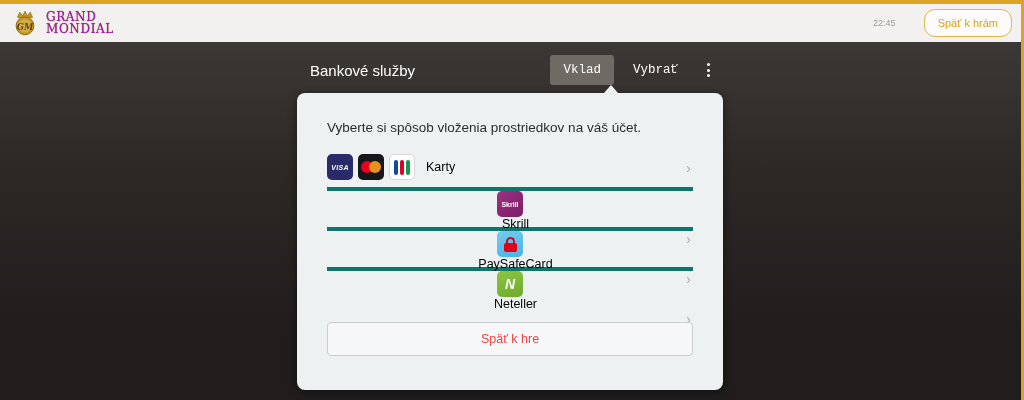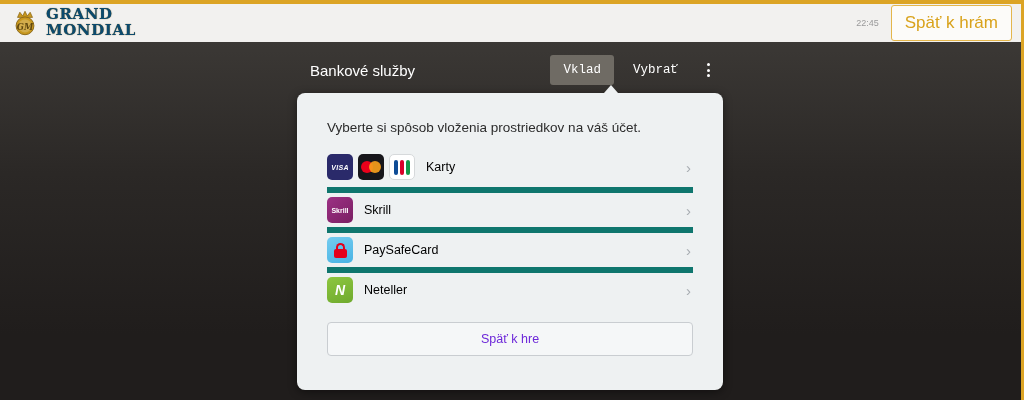--- a/index.html
+++ b/index.html
@@ -6,27 +6,27 @@
   html,body { width:1024px; height:400px; background:#111; }
   body { font-family:"Liberation Sans","DejaVu Sans",sans-serif; }
   .app { position:relative; width:1024px; height:400px; overflow:hidden;
          border-top:4px solid #dca425; background:#201d1c; }
   .gold-right { position:absolute; top:0; right:0; width:3px; height:100%; background:#dca425; z-index:40; }
 
   
   .header { height:38px; background:#f2f1ef; display:flex; align-items:center;
             justify-content:space-between; padding:0 12px 0 10px; position:relative; z-index:5; }
   .brand { display:flex; align-items:center; gap:6px; }
-  .brand-text { font-family:"DejaVu Serif","Liberation Serif",serif; font-weight:bold;
-                color:#0c4a6e; font-size:15px; line-height:1.04; letter-spacing:0.6px;
+  .brand-text { font-family:"DejaVu Serif","Liberation Serif",serif; font-weight:normal;
+                color:#a21caf; font-size:12px; line-height:1.04; letter-spacing:0.6px;
                 text-shadow:0 0 1px #6d5310; }
-  .header-right { display:flex; align-items:center; gap:12px; }
+  .header-right { display:flex; align-items:center; gap:28px; }
   .time { font-size:9px; color:#9a9a9a; }
   .back-games-btn { background:#fcfbf9; border:1px solid #e4b64b; color:#d9a21b;
-                    font-size:17px; padding:7px 13px; border-radius:3px; cursor:pointer;
+                    font-size:11px; padding:7px 13px; border-radius:11px; cursor:pointer;
                     font-family:inherit; }
 
   
   .stage { position:relative; height:292px;
            background:linear-gradient(180deg,#3b3835 0%,#2b2826 45%,#201d1c 100%); }
 
   .page-bar { position:absolute; left:297px; top:12px; width:426px; height:32px;
               display:flex; align-items:center; }
   .page-title { color:#fff; font-size:15px; padding-left:13px; flex:1; font-weight:400; }
   .tab { font-size:12.5px; color:#fff; cursor:pointer; background:transparent; border:none;
@@ -40,21 +40,21 @@
   
   .modal { position:absolute; left:297px; top:51px; width:426px; height:297px;
            background:#eef1f2; border-radius:8px; box-shadow:0 2px 10px rgba(0,0,0,.45);
            padding:27px 30px 26px 30px; }
   .modal-caret { position:absolute; top:-8px; left:307px; width:0; height:0;
                  border-left:7px solid transparent; border-right:7px solid transparent;
                  border-bottom:8px solid #eef1f2; }
   .modal-intro { font-size:13.5px; color:#2c2c2c; margin-bottom:12px; }
 
   .method-row { display:flex; align-items:center; height:40px; cursor:pointer; }
-  .method-row + .method-row { border-top:6px solid #0f766e; }
+  .method-row + .method-row { border-top:4px solid #0f766e;flex-direction:column; }
   .method-label { margin-left:11px; font-size:12.5px; color:#000000; }
   .chevron { margin-left:auto; color:#a7acb1; font-size:15px; line-height:1; padding-right:2px; }
 
   .badges { display:flex; gap:5px; align-items:center; }
   .badge { width:26px; height:26px; border-radius:5px; display:flex; align-items:center;
            justify-content:center; flex:0 0 auto; }
   .badge-visa { background:#2a2a6a; color:#fff; font-size:7px; font-weight:bold;
                 font-style:italic; letter-spacing:0.3px; }
   .badge-mc { background:#17161b; position:relative; }
   .badge-mc i { position:absolute; width:12px; height:12px; border-radius:50%; top:7px; }
@@ -68,21 +68,21 @@
   .badge-skrill { background:linear-gradient(140deg,#9c3184,#7a1f63); color:#fff;
                   font-size:7px; font-weight:bold; }
   .badge-psc { background:linear-gradient(160deg,#74ccf0,#49b3e4); flex-direction:column; }
   .lock-shackle { width:9px; height:7px; border:2.5px solid #e3001b; border-bottom:none;
                   border-radius:5px 5px 0 0; }
   .lock-body { width:13px; height:9px; background:#e3001b; border-radius:2px; margin-top:-1px; }
   .badge-neteller { background:linear-gradient(160deg,#8dc63f,#6faa2e); color:#fff;
                     font-size:14px; font-weight:900; font-style:italic; }
 
   .back-game-btn { margin-top:15px; width:100%; height:34px; background:#f5f7f8;
-                   border:1px solid #c9cdd1; border-radius:4px; color:#6d28d9;
+                   border:1px solid #c9cdd1; border-radius:4px; color:#ef4444;
                    font-size:12.5px; cursor:pointer; font-family:inherit; }
 </style>
 </head>
 <body>
 
 <div class="app">
   <div class="gold-right"></div>
 
   <div class="header">
     <div class="brand">

